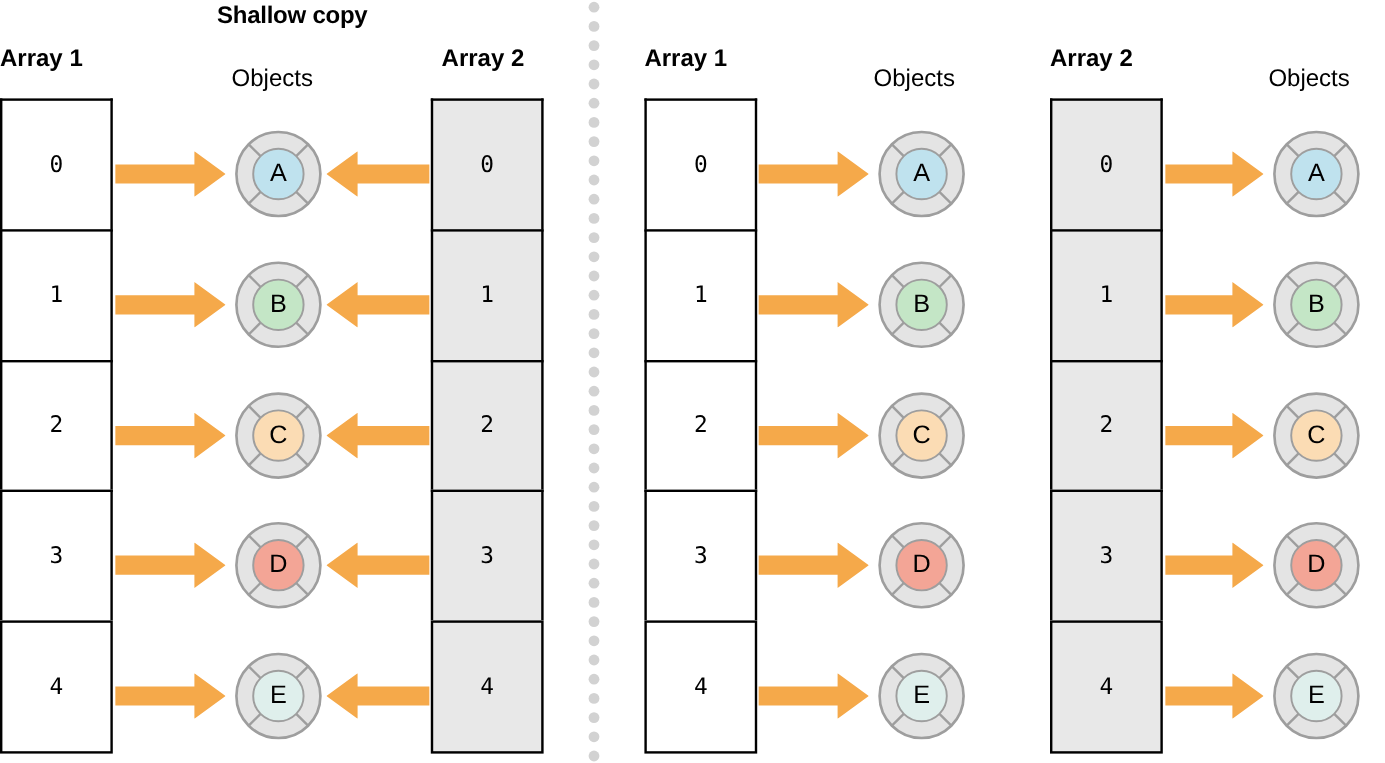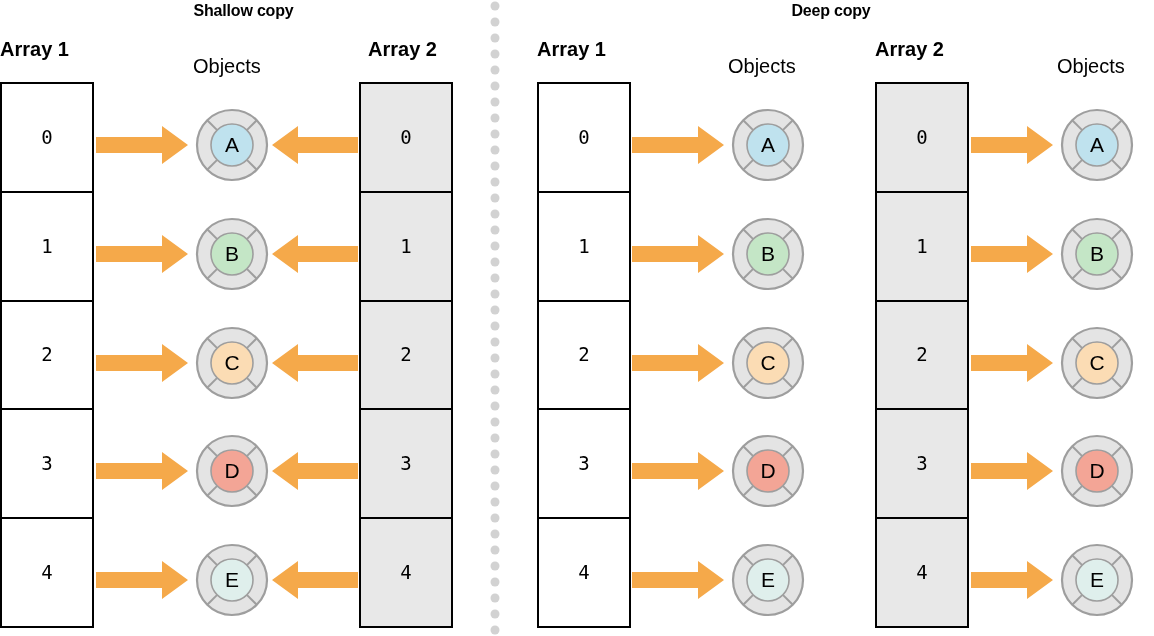--- a/index.html
+++ b/index.html
@@ -22,21 +22,21 @@
     height: 636px;
   }
   #panel-shallow { left: 0px;   width: 487px; }
   #panel-deep    { left: 508px; width: 646px; }
 
   .panel-title {
     position: absolute;
     top: 2px;
     width: 100%;
     text-align: center;
-    font-size: 16px;
+    font-size: 20px;
     font-weight: bold;
     letter-spacing: -0.2px;
   }
 
   .col-label {
     position: absolute;
     font-size: 20px;
     font-weight: bold;
     white-space: nowrap;
   }
@@ -288,21 +288,20 @@
         <circle cx="6" cy="566" r="4.5" fill="#D2D2D2"></circle>
         <circle cx="6" cy="582" r="4.5" fill="#D2D2D2"></circle>
         <circle cx="6" cy="598" r="4.5" fill="#D2D2D2"></circle>
         <circle cx="6" cy="614" r="4.5" fill="#D2D2D2"></circle>
         <circle cx="6" cy="630" r="4.5" fill="#D2D2D2"></circle>
       </g>
   </svg>
 </div>
 
 <div class="panel" id="panel-deep">
-  <div class="panel-title">Deep copy</div>
 
   <div class="col-label" id="d-lbl-a1" style="left:29px; top:38px;">Array 1</div>
   <div class="col-label plain" id="d-lbl-obj1" style="left:220px; top:55px;">Objects</div>
   <div class="col-label" id="d-lbl-a2" style="left:367px; top:38px;">Array 2</div>
   <div class="col-label plain" id="d-lbl-obj2" style="left:549px; top:55px;">Objects</div>
 
   <div class="array empty" id="d-array1" style="left:29px;">
       <div class="cell">0</div>
       <div class="cell">1</div>
       <div class="cell">2</div>

